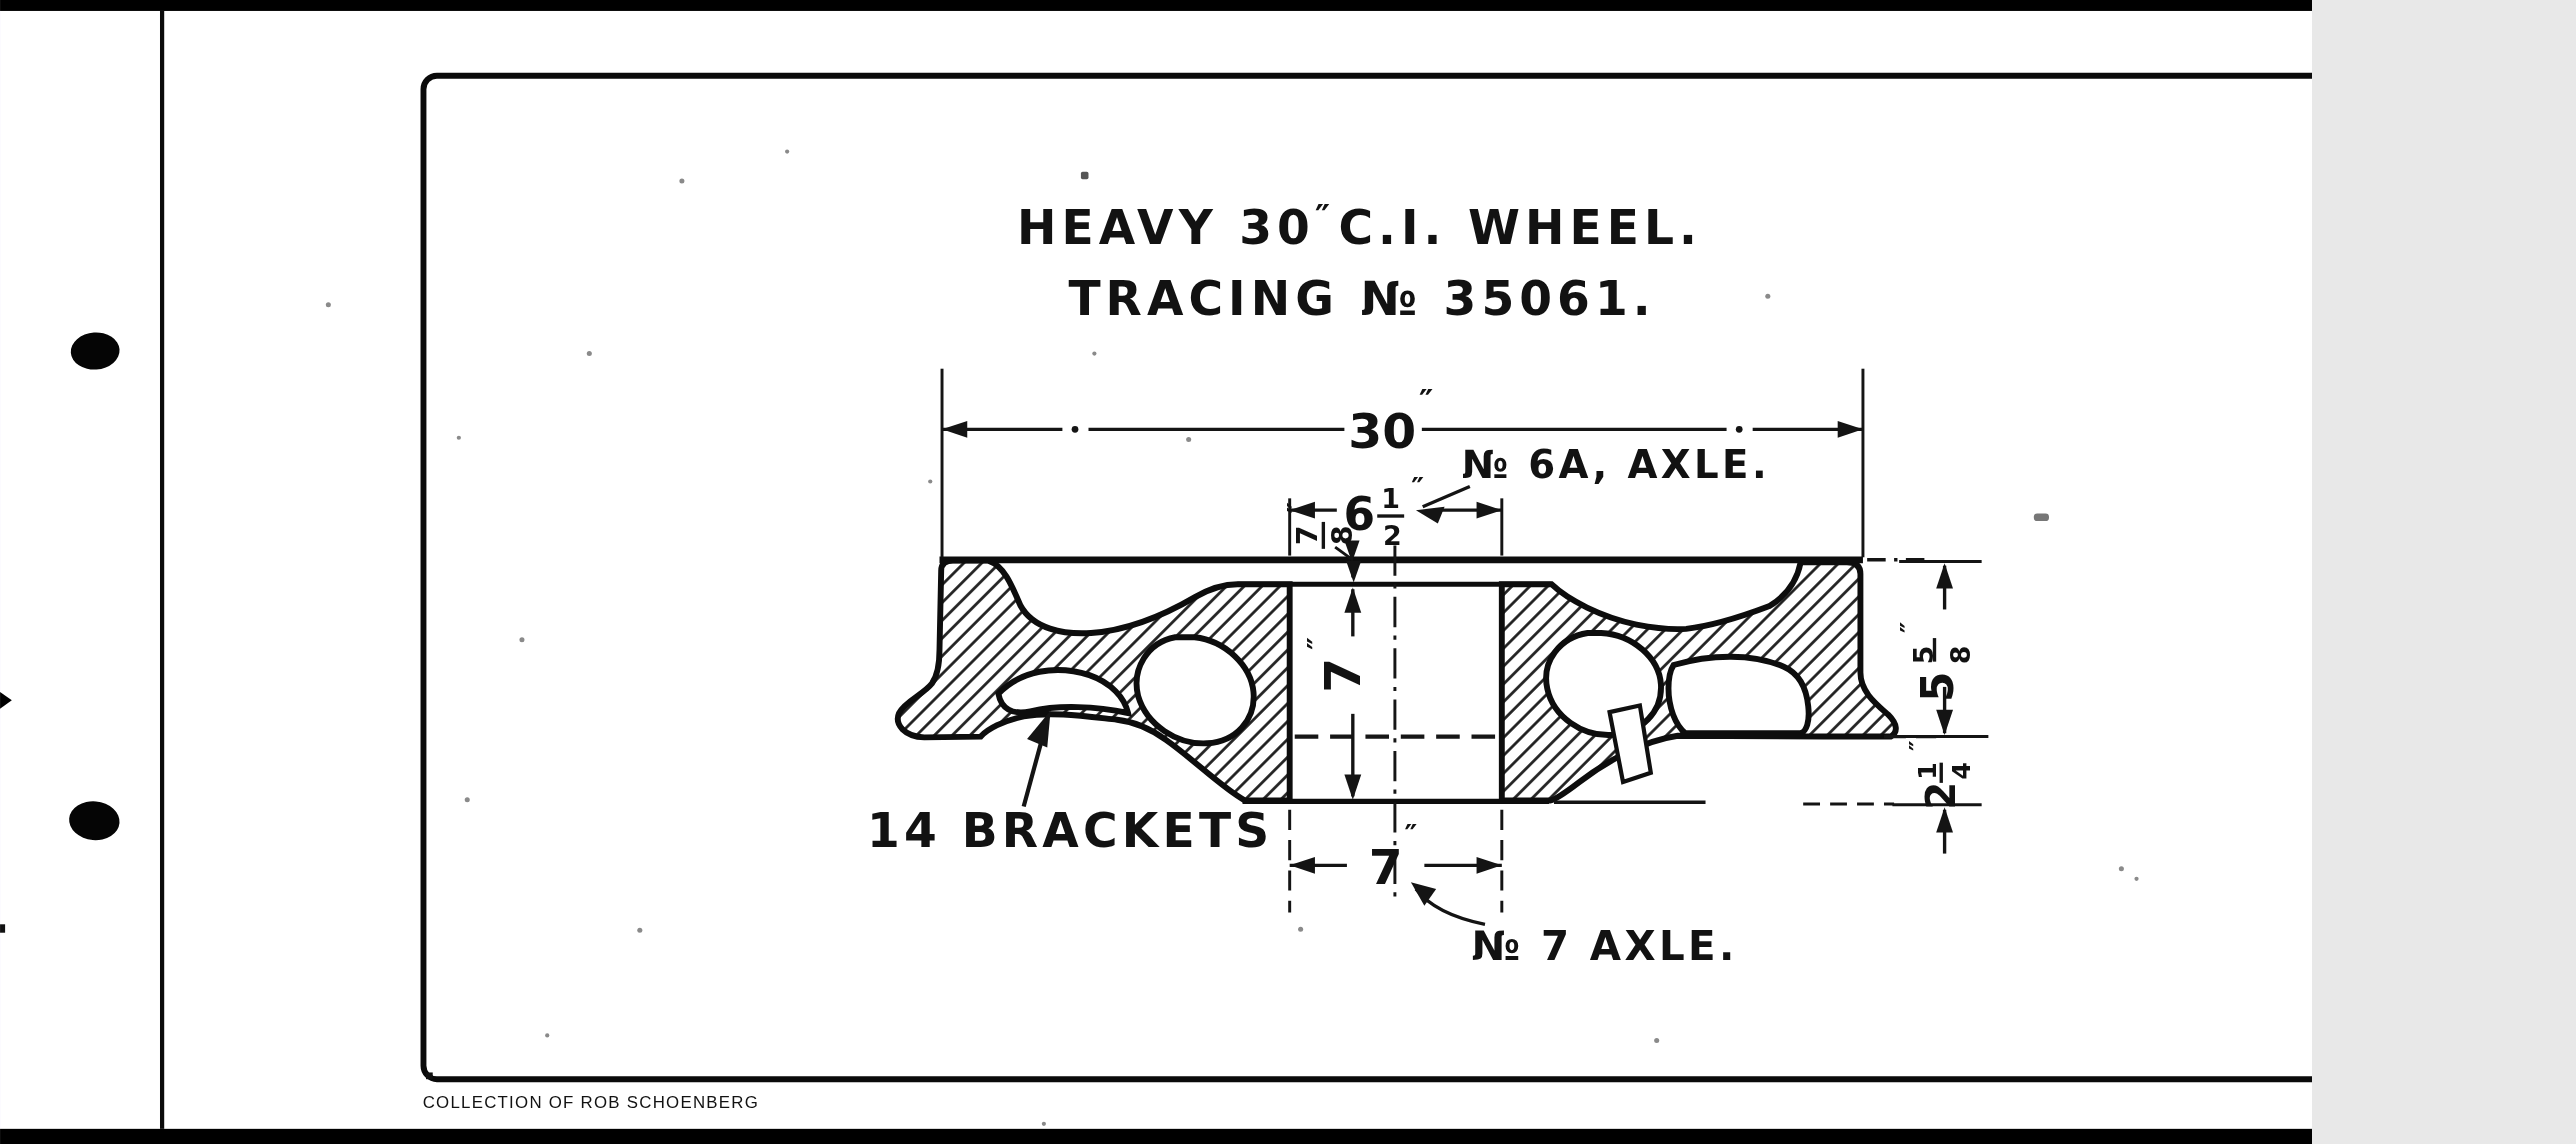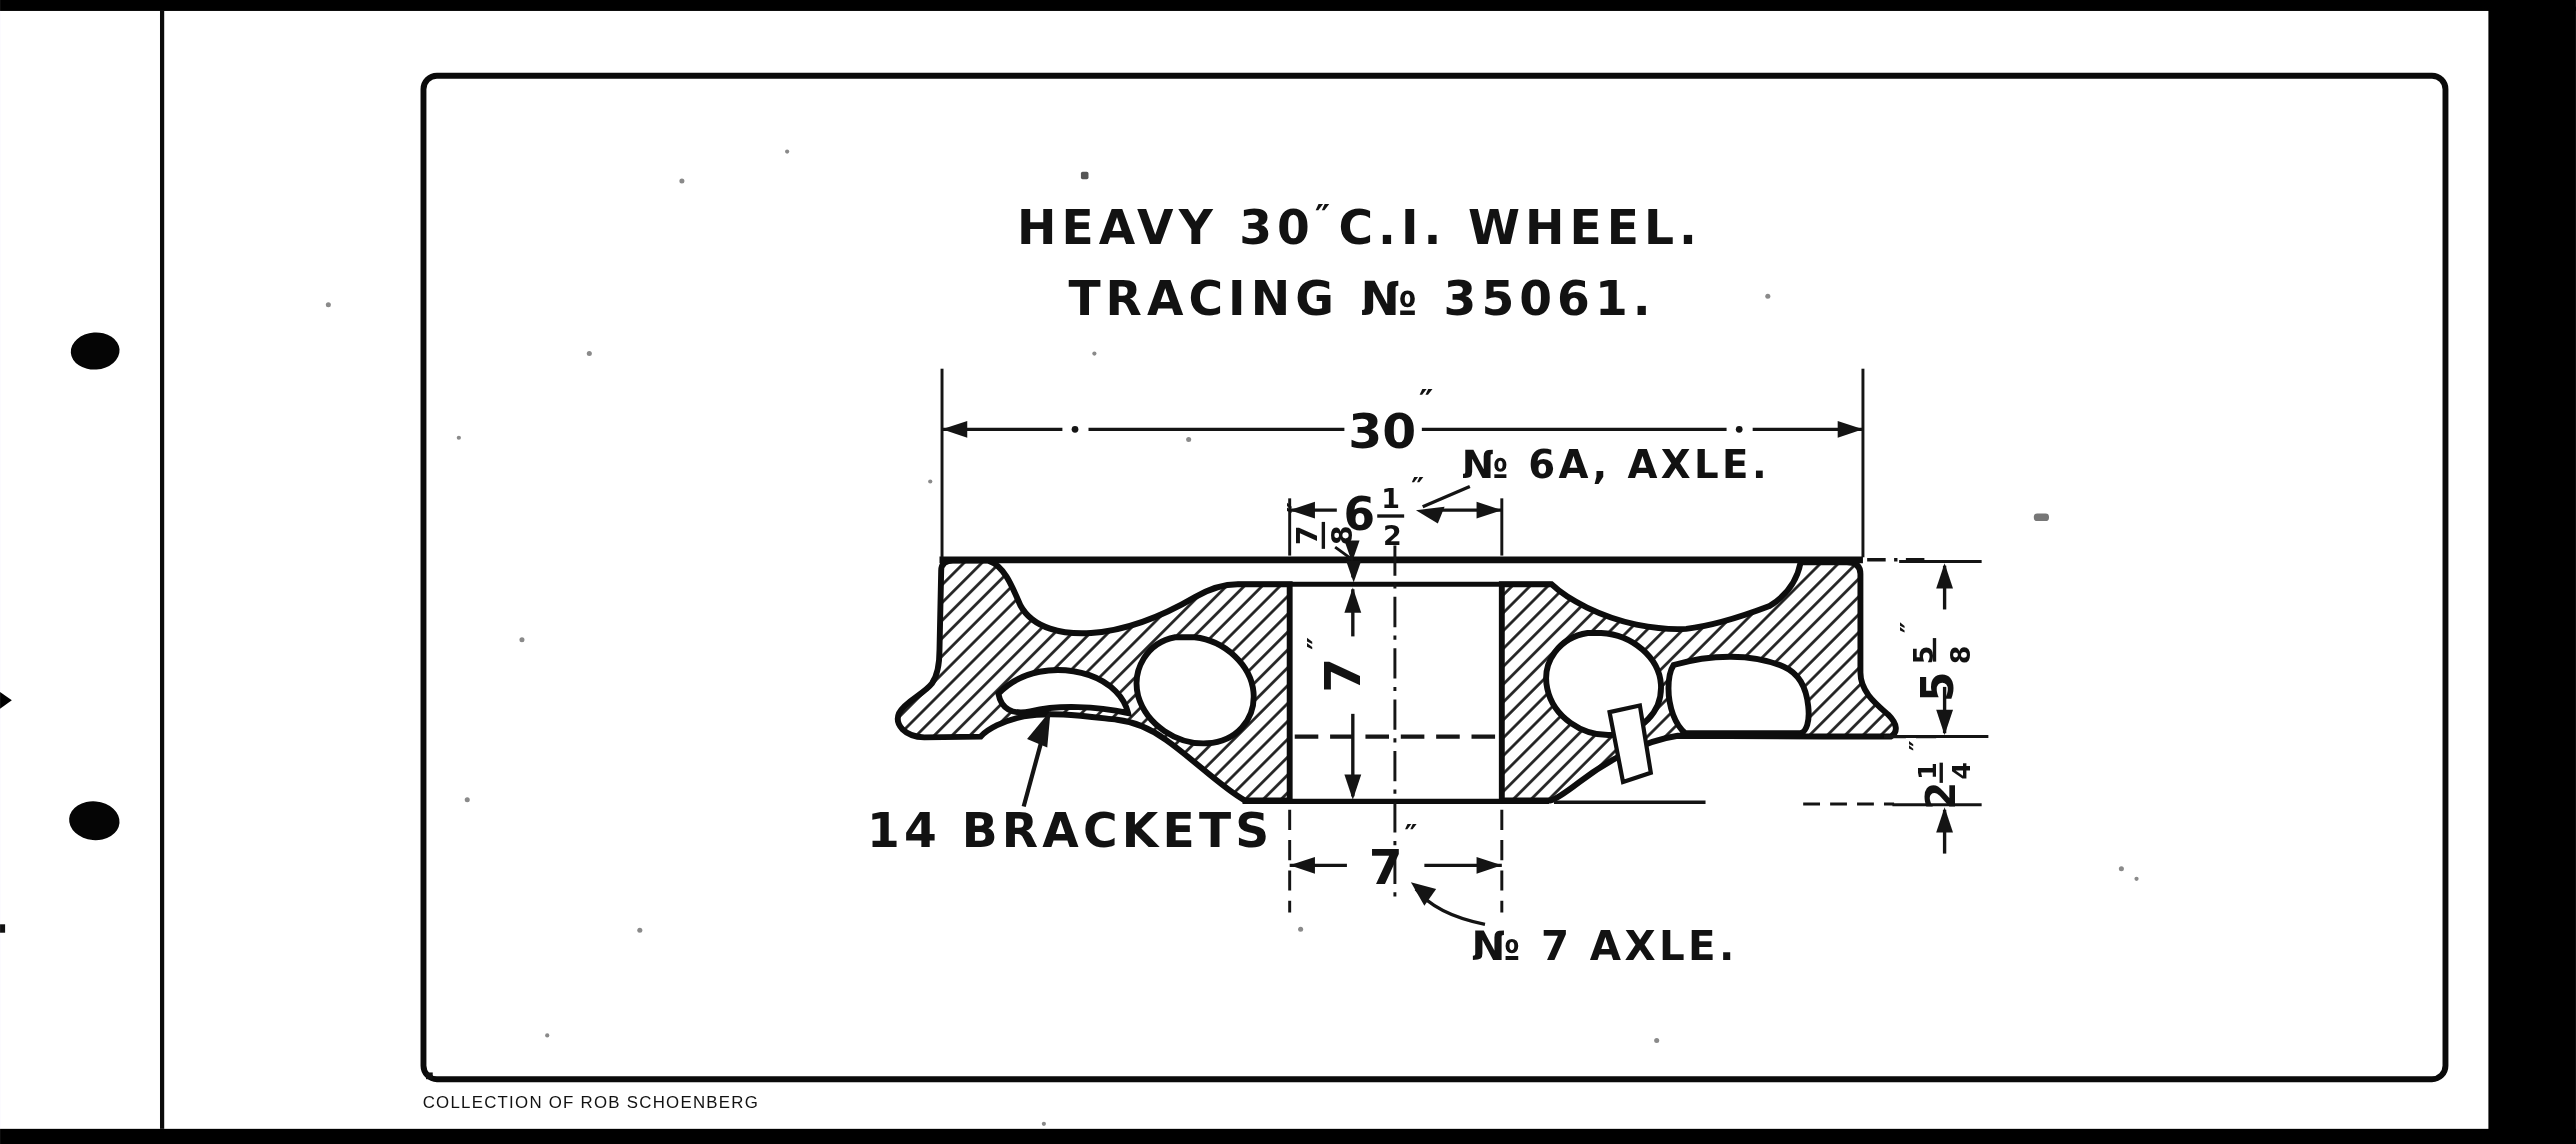--- a/index.html
+++ b/index.html
@@ -1,16 +1,16 @@
 <!DOCTYPE html>
 <html style="font-size:13.5px"><head>
 <meta charset="utf-8">
 <style>
   html,body{margin:0;padding:0;background:#e8e8e8;}
-  #scan-page{position:relative;width:2576px;height:1144px;background:#c4b5fd;overflow:hidden;}
+  #scan-page{position:relative;width:2312px;height:1144px;background:#c4b5fd;overflow:hidden;}
   svg{display:block;position:absolute;top:0;left:0;}
   text{font-family:"DejaVu Sans","Liberation Sans",sans-serif;fill:#121212;}
   .hand{font-weight:700;}
   .credit{font-family:"Liberation Sans","DejaVu Sans",sans-serif;font-weight:400;}
 </style>
 </head>
 <body>
 
 <div id="scan-page">
 <svg width="2576" height="1144" viewBox="0 0 3060 1359">

